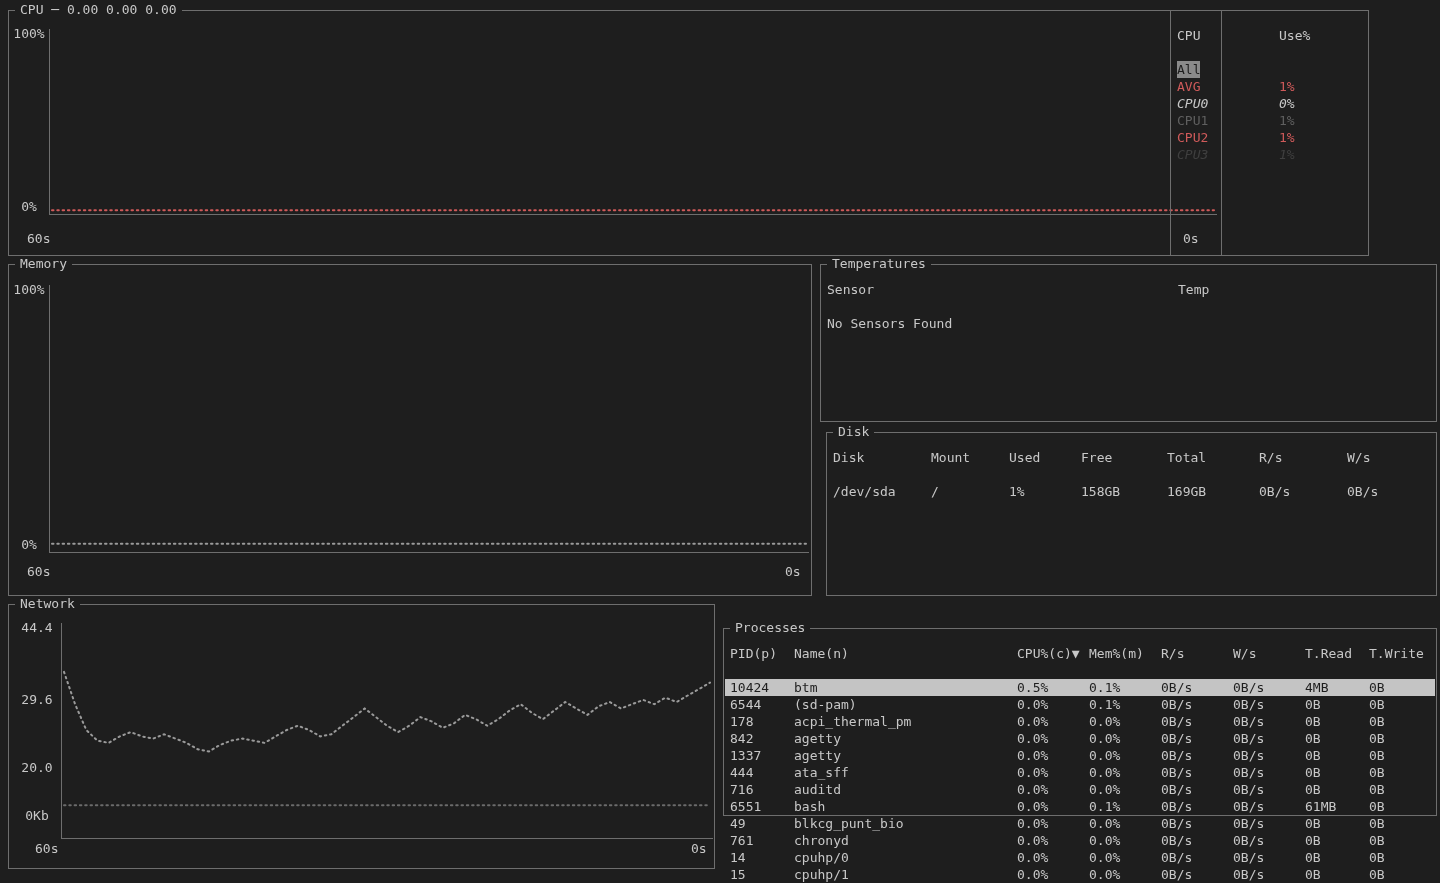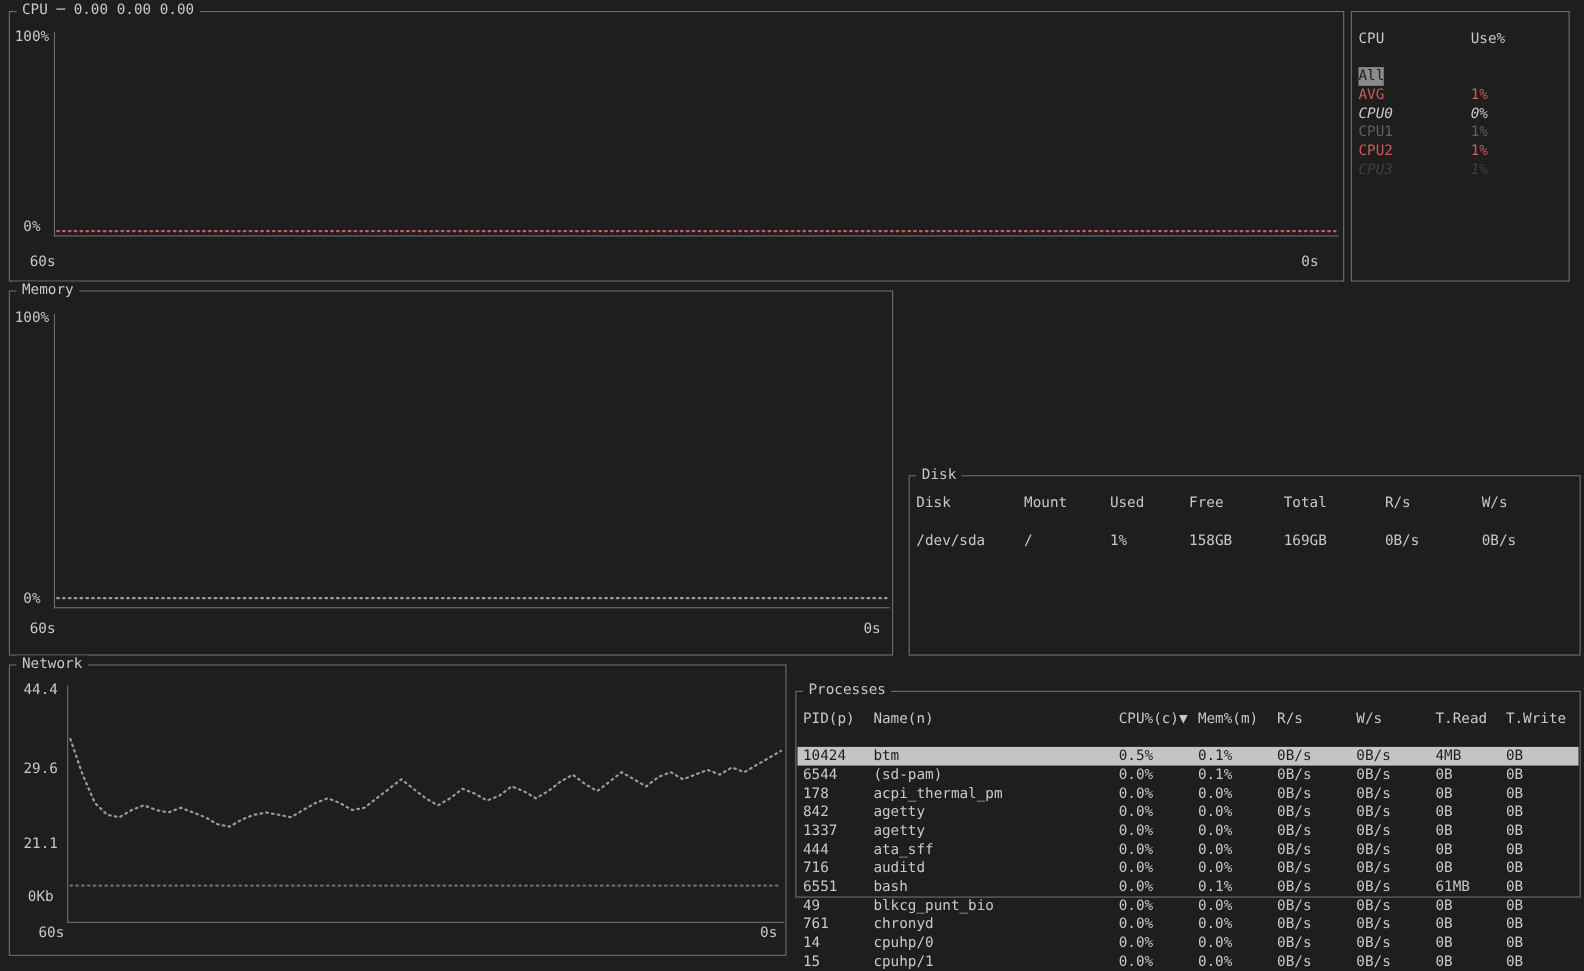--- a/index.html
+++ b/index.html
@@ -52,21 +52,21 @@
     <span class="axis-label right" style="left:2px;top:16px;width:36px">100%</span>
     <span class="axis-label right" style="left:2px;top:189px;width:36px">0%</span>
     <div class="plot-axes" style="left:40px;top:18px;width:1168px;height:186px"></div>
     <svg class="plot" style="left:41px;top:18px" width="1166" height="185" viewBox="0 0 1166 185">
         <polyline points="2.0,181.2 1164.0,181.2" class="gline line-red"></polyline>
       </svg>
     <span class="axis-label" style="left:18px;top:221px">60s</span>
     <span class="axis-label" style="left:1174px;top:221px">0s</span>
   </section>
 
-  <section class="panel" style="left:1228px;top:10px;width:199px;height:246px" id="cpu-legend-panel">
+  <section class="panel" style="left:1170px;top:10px;width:199px;height:246px" id="cpu-legend-panel">
       <div class="trow" style="top: 16px;">
         <span class="tcell lc0">CPU</span>
         <span class="tcell lc1">Use%</span>
       </div>
       <div class="trow " style="top: 50px;">
         <span class="tcell lc0 sel-name">All</span>
         <span class="tcell lc1"></span>
       </div>
       <div class="trow red" style="top: 67px;">
         <span class="tcell lc0">AVG</span>
@@ -95,20 +95,30 @@
     <span class="axis-label right" style="left:2px;top:18px;width:36px">100%</span>
     <span class="axis-label right" style="left:2px;top:273px;width:36px">0%</span>
     <div class="plot-axes" style="left:40px;top:20px;width:760px;height:268px"></div>
     <svg class="plot" style="left:41px;top:20px" width="758" height="266" viewBox="0 0 758 266">
         <polyline points="2.0,258.8 756.0,258.8" class="gline line-gray"></polyline>
       </svg>
     <span class="axis-label" style="left:18px;top:300px">60s</span>
     <span class="axis-label" style="left:776px;top:300px">0s</span>
   </section>
 
+  <section class="panel" style="left:820px;top:264px;width:617px;height:158px">
+    <span class="panel-title">Temperatures</span>
+    <div class="trow" style="top:16px">
+      <span class="tcell" style="left:5px">Sensor</span>
+      <span class="tcell" style="left:356px">Temp</span>
+    </div>
+    <div class="trow" style="top:50px">
+      <span class="tcell" style="left:5px">No Sensors Found</span>
+    </div>
+  </section>
 
   <section class="panel" style="left:826px;top:432px;width:611px;height:164px">
     <span class="panel-title">Disk</span>
     <div id="disk-table">
         <div class="trow" style="top: 16px;">
           <span class="tcell dc0">Disk</span>
           <span class="tcell dc1">Mount</span>
           <span class="tcell dc2">Used</span>
           <span class="tcell dc3">Free</span>
           <span class="tcell dc4">Total</span>
@@ -124,21 +134,21 @@
           <span class="tcell dc5">0B/s</span>
           <span class="tcell dc6">0B/s</span>
         </div>
       </div>
   </section>
 
   <section class="panel" style="left:8px;top:604px;width:707px;height:265px">
     <span class="panel-title">Network</span>
     <span class="axis-label right" style="left:6px;top:16px;width:44px">44.4</span>
     <span class="axis-label right" style="left:6px;top:88px;width:44px">29.6</span>
-    <span class="axis-label right" style="left:6px;top:156px;width:44px">21.1</span>
+    <span class="axis-label right" style="left:6px;top:156px;width:44px">20.0</span>
     <span class="axis-label right" style="left:6px;top:204px;width:44px">0Kb</span>
     <div class="plot-axes" style="left:52px;top:18px;width:652px;height:216px"></div>
     <svg class="plot" style="left:53px;top:18px" width="650" height="215" viewBox="0 0 650 215">
         <polyline points="2.0,48.9 13.1,81.2 24.3,107.0 35.4,117.7 46.6,119.9 57.7,113.4 68.8,109.1 80.0,113.4 91.1,115.6 102.2,111.3 113.4,115.6 124.5,119.9 135.7,126.3 146.8,128.5 157.9,122.0 169.1,117.7 180.2,115.6 191.3,117.7 202.5,119.9 213.6,113.4 224.8,107.0 235.9,102.7 247.0,107.0 258.2,113.4 269.3,111.3 280.4,102.7 291.6,94.1 302.7,85.5 313.9,94.1 325.0,102.7 336.1,109.1 347.3,102.7 358.4,94.1 369.6,98.4 380.7,104.8 391.8,100.5 403.0,91.9 414.1,96.2 425.2,102.7 436.4,96.2 447.5,87.6 458.7,81.2 469.8,89.8 480.9,96.2 492.1,87.6 503.2,79.0 514.3,85.5 525.5,91.9 536.6,83.3 547.8,79.0 558.9,85.5 570.0,81.2 581.2,76.9 592.3,81.2 603.4,74.7 614.6,79.0 625.7,72.5 636.9,66.1 648.0,59.6" class="gline line-gray"></polyline>
         <polyline points="2.0,182.2 648.0,182.2" class="gline line-dim"></polyline>
       </svg>
     <span class="axis-label" style="left:26px;top:237px">60s</span>
     <span class="axis-label" style="left:682px;top:237px">0s</span>
   </section>
 

